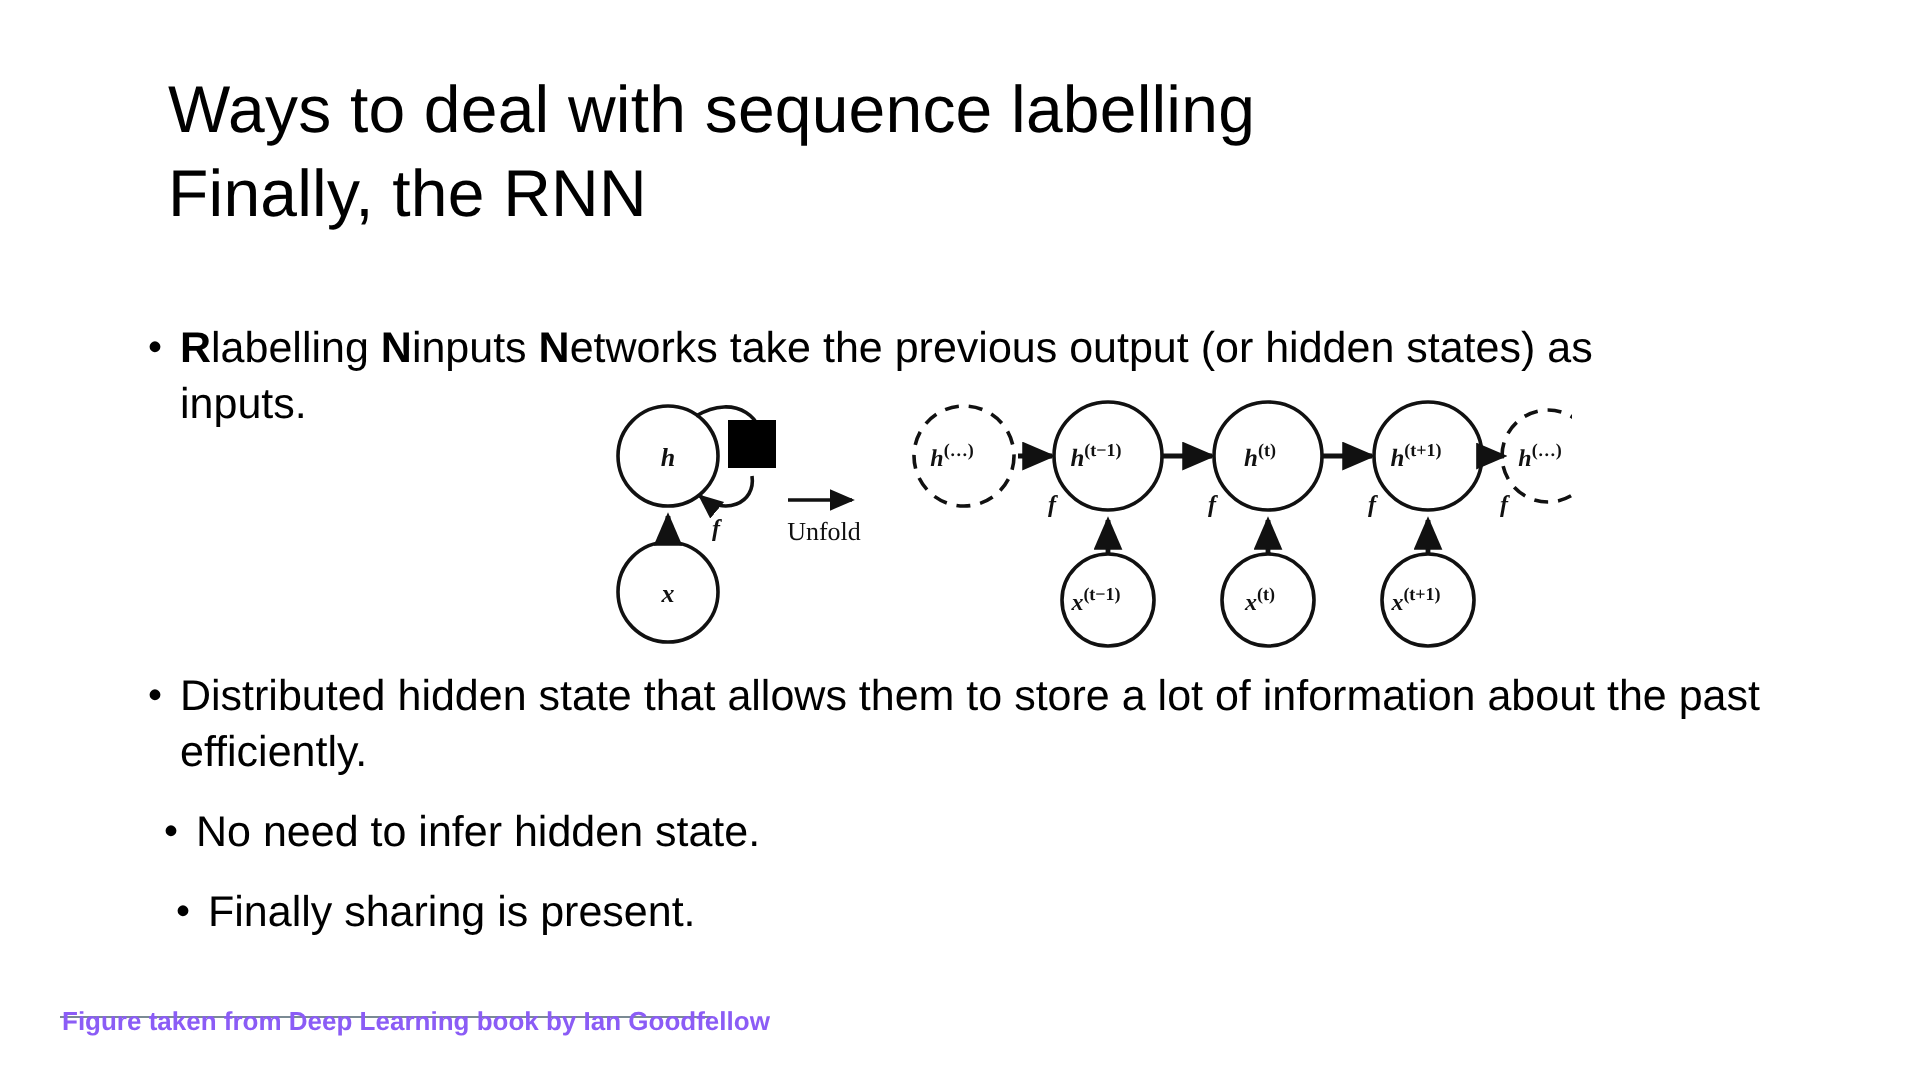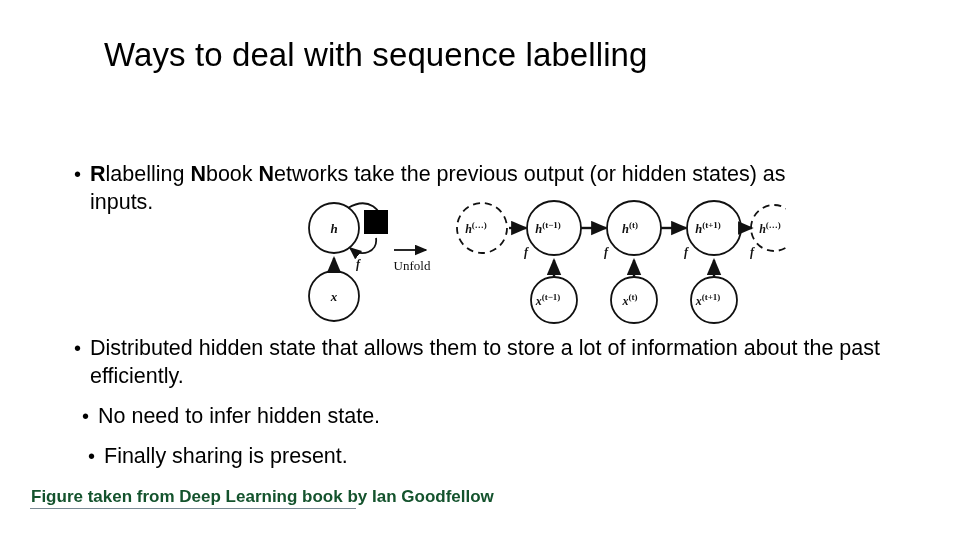--- a/index.html
+++ b/index.html
@@ -23,21 +23,20 @@
     top: 34px;
     width: 790px;
   }
   .title-line {
     font-size: 33px;
     line-height: 42px;
     font-weight: 400;
     letter-spacing: 0.1px;
     color: #000000;
     white-space: nowrap;
-    margin-left: 20px;
   }
 
   
   .body-block {
     position: absolute;
     left: 62px;
     top: 160px;
     width: 850px;
   }
   .bullet {
@@ -85,40 +84,41 @@
     position: absolute;
     left: 30px;
     top: 508px;
     width: 326px;
     height: 1px;
     background: #7a8a94;
   }
   .footnote-text {
     position: absolute;
     left: 31px;
-    top: 489px;
-    font-size: 17px;
+    top: 503px;
+    font-size: 13px;
     line-height: 16px;
     font-weight: 700;
-    color: #14532d;
+    color: #8b5cf6;
     white-space: nowrap;
   }
 </style>
 </head>
 <body>
 
 <div class="title-block">
   <div class="title-line">Ways to deal with sequence labelling</div>
+  <div class="title-line">Finally, the RNN</div>
 </div>
 
 <div class="body-block">
 
   <div class="bullet bullet-1">
     <span class="dot">•</span>
-    <span class="txt"><b>R</b><span>labelling </span><b>N</b><span>book </span><b>N</b><span>etworks take the previous output (or hidden states) as inputs.</span></span>
+    <span class="txt"><b>R</b><span>labelling </span><b>N</b><span>inputs </span><b>N</b><span>etworks take the previous output (or hidden states) as inputs.</span></span>
   </div>
 
   <div class="gap-after-1"></div>
 
   <div class="bullet bullet-2">
     <span class="dot">•</span>
     <span class="txt">Distributed hidden state that allows them to store a lot of information about the past efficiently.</span>
   </div>
 
   <div class="gap-after-2"></div>

